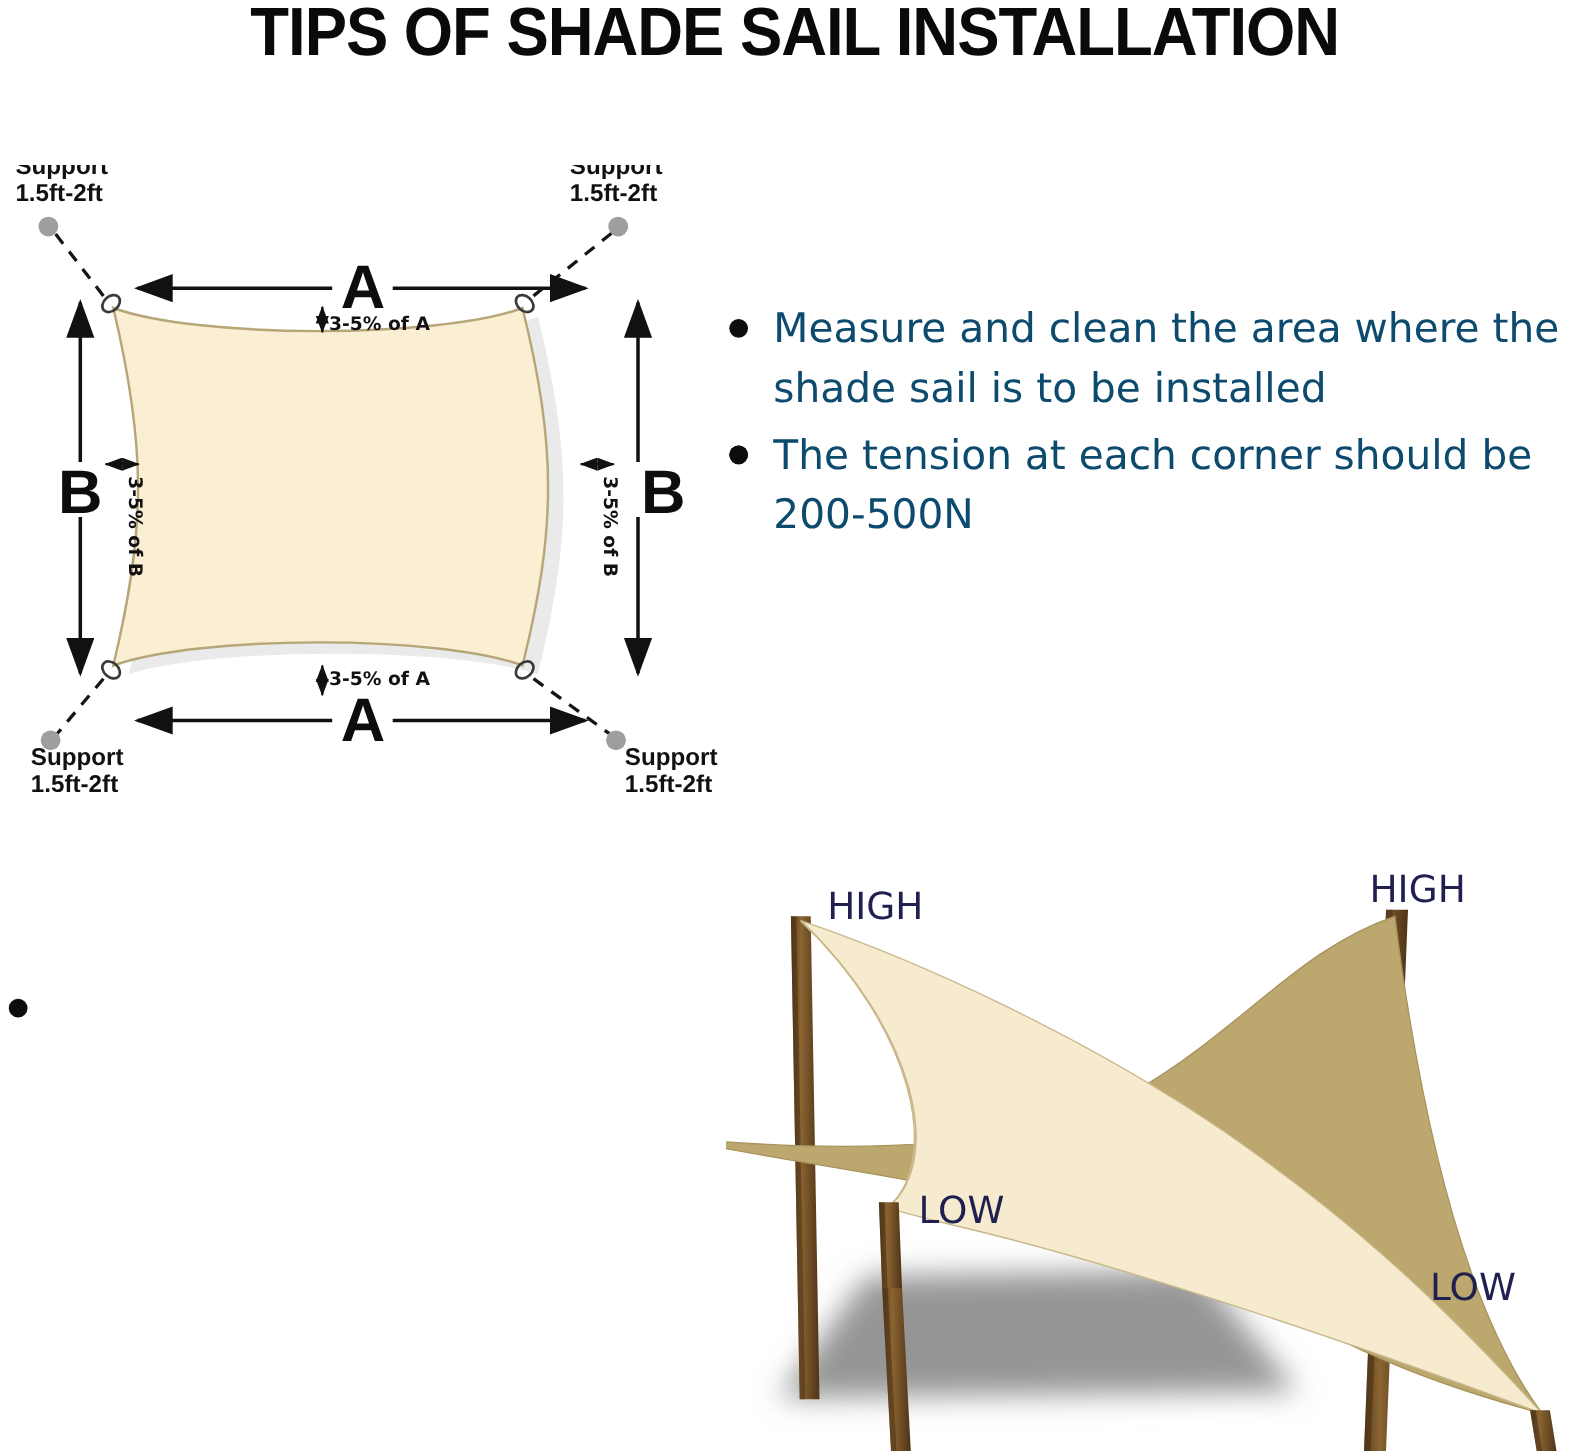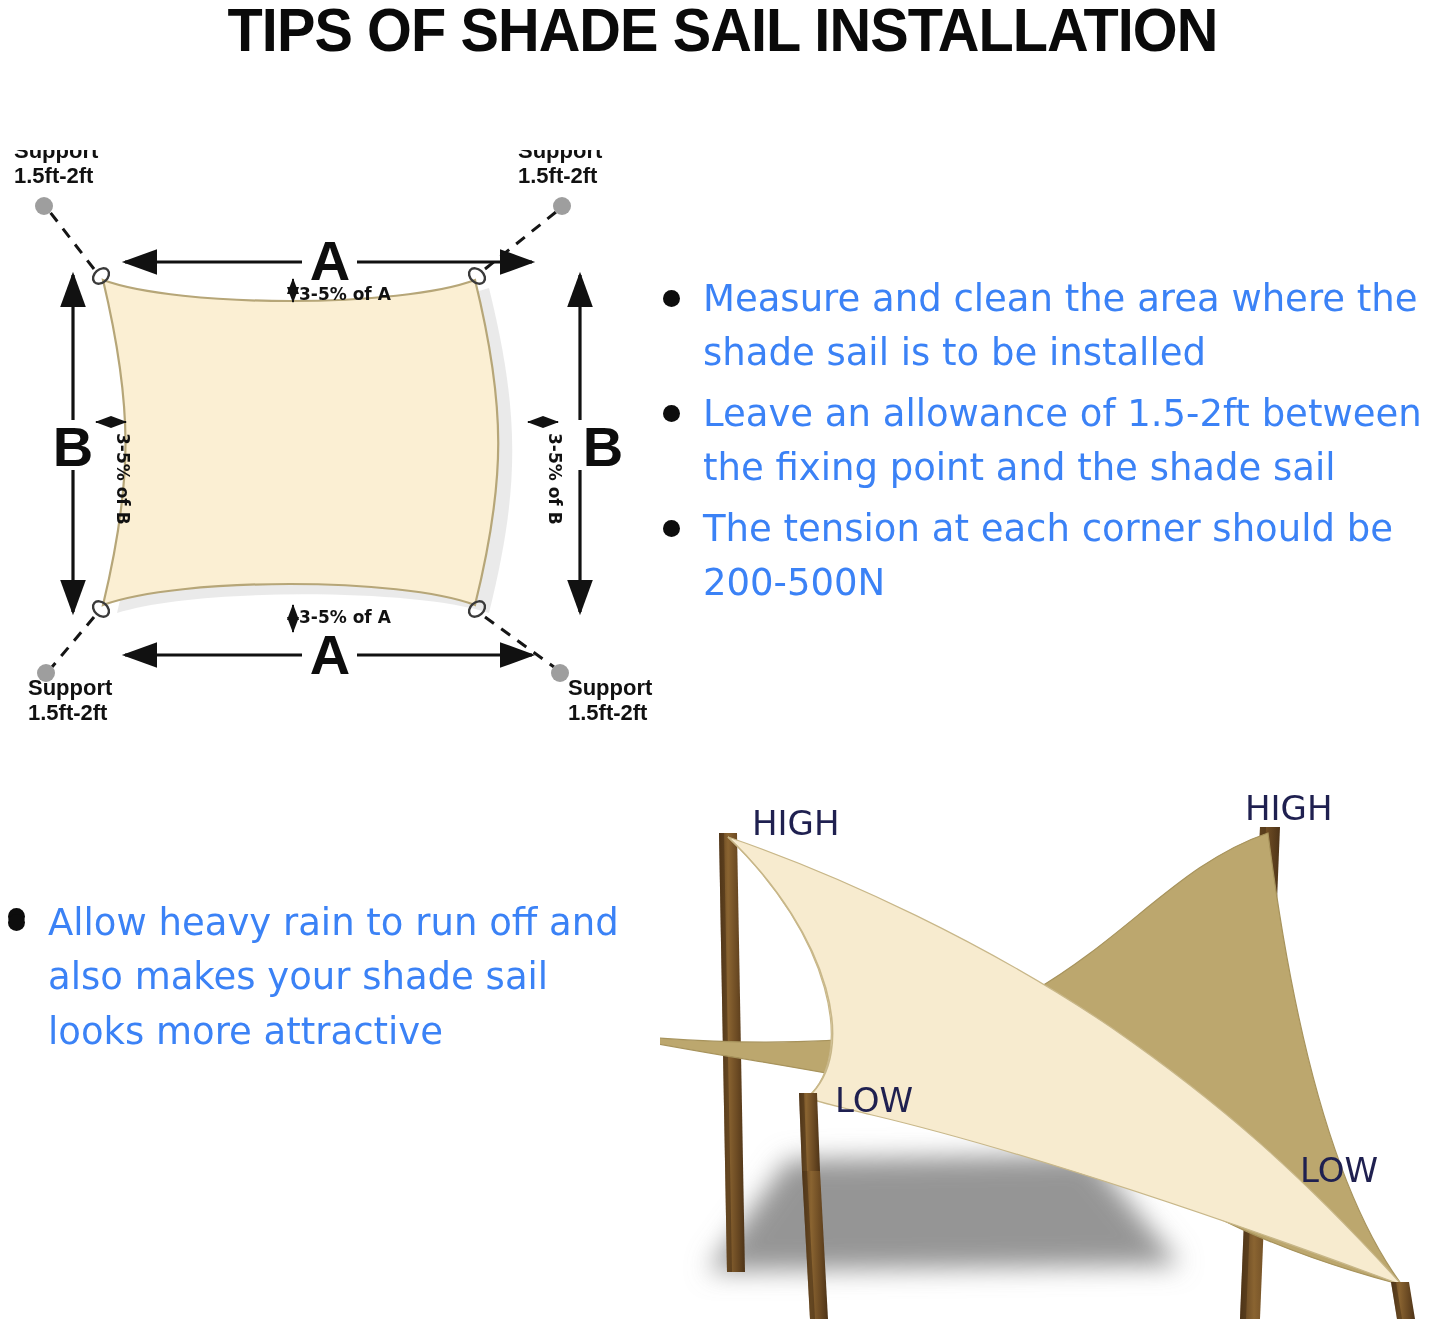--- a/index.html
+++ b/index.html
@@ -43,21 +43,21 @@
   
   .bullet-list {
     position: absolute;
     margin: 0;
     padding: 0;
     list-style: none;
   }
   .bullet-list li {
     position: relative;
     padding-left: 58px;
-    color: #3b82f6;
+    color: #0c4a6e;
     font-family: "DejaVu Sans", sans-serif;
   }
   .bullet-list li .dot {
     position: absolute;
     left: 18px;
     width: 17px;
     height: 17px;
     border-radius: 50%;
     background: #0d0d0d;
   }
@@ -204,35 +204,30 @@
     </g>
   </svg>
 
   <ul id="tips-right" class="bullet-list">
     <li>
       <span class="dot"></span>
       <span>Measure and clean the area where the shade sail is to be installed</span>
     </li>
     <li>
       <span class="dot"></span>
-      <span>Leave an allowance of 1.5-2ft between the fixing point and the shade sail</span>
     </li>
     <li>
       <span class="dot"></span>
       <span>The tension at each corner should be 200-500N</span>
     </li>
   </ul>
 
   <ul id="tips-left" class="bullet-list">
     <li>
       <span class="dot"></span>
-    </li>
-    <li>
-      <span class="dot"></span>
-      <span>Allow heavy rain to run off and also makes your shade sail looks more attractive</span>
     </li>
   </ul>
 
   <svg id="hyper-illustration" width="785" height="534" viewBox="0 0 785 534">
 
     <defs>
       <linearGradient id="poleGrad" x1="0" y1="0" x2="1" y2="0">
         <stop offset="0%" stop-color="#5d3f1e"></stop>
         <stop offset="35%" stop-color="#8a6431"></stop>
         <stop offset="70%" stop-color="#6b4a23"></stop>

